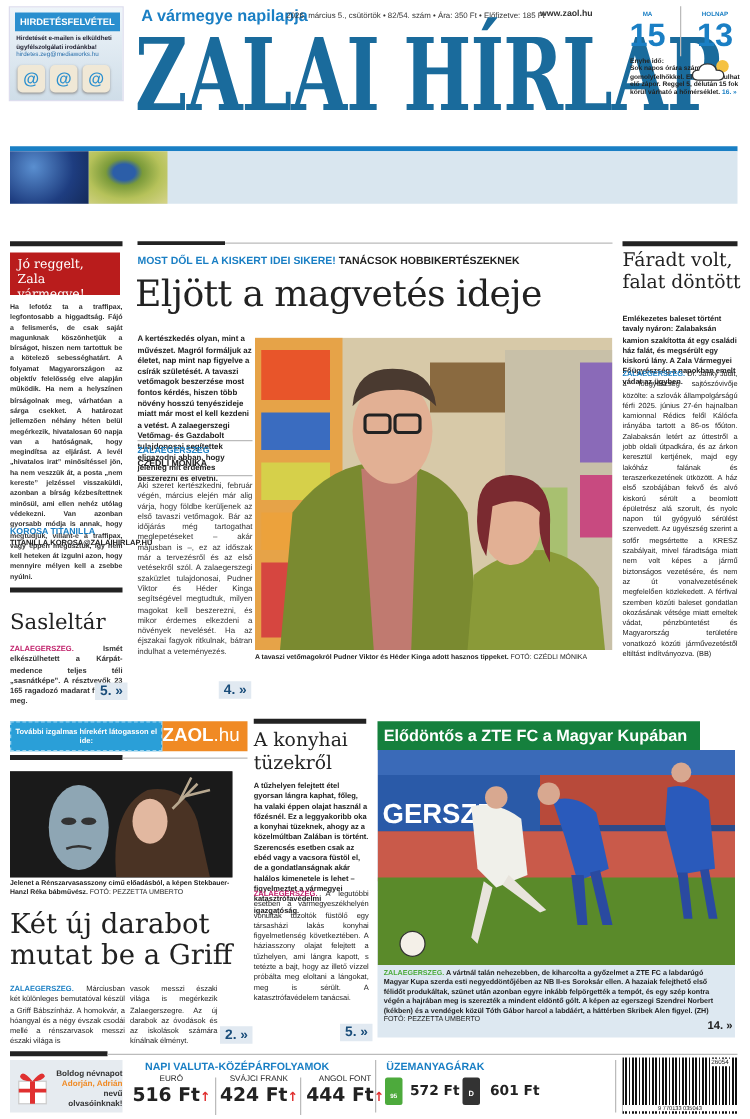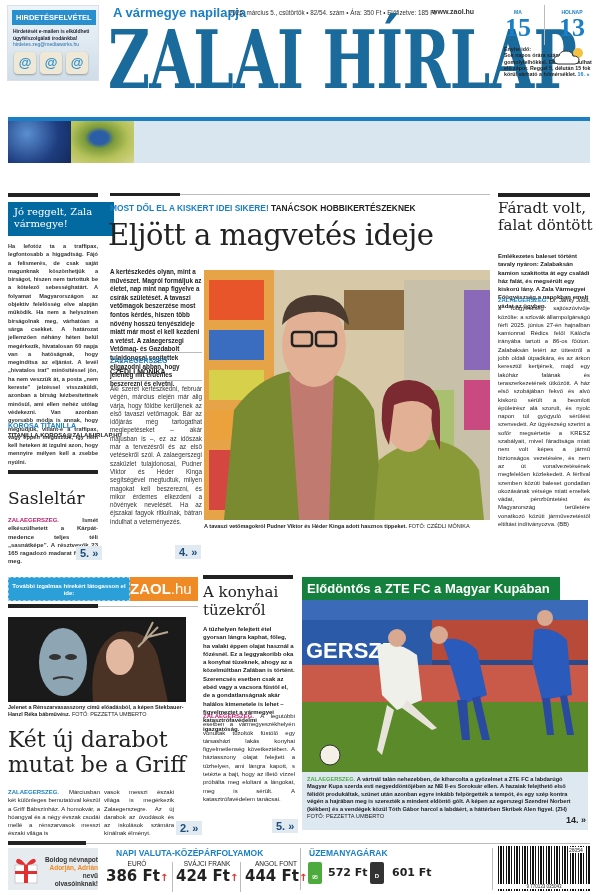--- a/index.html
+++ b/index.html
@@ -21,37 +21,37 @@
 
 #tagline{left:113px;top:5px;font-size:13px;font-weight:bold;color:#1a7fc4}
 #meta{left:229px;top:9px;font-size:6.3px;color:#333}
 #site{left:432px;top:8px;font-size:7px;font-weight:bold;color:#333}
 #masthead{left:108px;top:16px;width:370px;height:88px;font-family:"DejaVu Serif",serif;font-weight:bold;font-size:80px;line-height:88px;color:#1a6b9c;letter-spacing:-1px;transform:scaleX(0.72);transform-origin:left;white-space:nowrap}
 
 
 #weather{left:490px;top:3px;width:108px;height:110px}
 #weather .col{position:absolute;top:0;width:48px;text-align:center}
 #weather .lbl{font-size:5px;font-weight:bold;color:#1a7fc4;margin-top:6px}
-#weather .tmp{font-size:26px;font-weight:900;color:#1a7fc4;line-height:26px;font-family:Liberation Serif, serif}
+#weather .tmp{font-size:26px;font-weight:900;color:#1a7fc4;line-height:26px;font-family:Liberation Sans, sans-serif}
 #weather .sep{position:absolute;left:54px;top:2px;width:1px;height:40px;background:#bbb}
 #weather .desc{position:absolute;top:43px;left:14px;width:94px;font-size:5.3px;font-weight:bold;line-height:6.3px;color:#222}
 #weather .cloud{position:absolute;left:62px;top:43px;width:36px;height:20px}
 
 
 #teaser-bar{left:8px;top:117px;width:582px;height:4px;background:#1a7fc4}
 #teasers{left:8px;top:121px;width:582px;height:42px;background:#d9e6ef;display:flex}
 .tz{display:flex;height:42px}
 .tz .img{width:63px;height:42px;flex:none}
 .tz .tx{padding:2px 4px;width:132px}
 .tz h3{font-size:10.5px;color:#1a7fc4;font-weight:bold;line-height:11px}
 .tz p{font-size:7.2px;line-height:8.5px;color:#222}
 
 
 #lc-bar{left:8px;top:193px;width:90px;height:4px;background:#222}
-#greet-box{left:8px;top:202px;width:106px;height:34px;background:#0369a1;color:#fff;font-family:"DejaVu Serif",serif;font-size:10px;line-height:12px;padding:4px 6px}
+#greet-box{left:8px;top:202px;width:88px;height:34px;background:#b91c1c;color:#fff;font-family:"DejaVu Serif",serif;font-size:10px;line-height:12px;padding:4px 6px}
 #greet-text{left:8px;top:242px;width:90px}
 #greet-author{left:8px;top:422px;font-size:7px;font-weight:bold;color:#1a7fc4}
 #greet-email{left:8px;top:432px;font-size:6px;font-weight:bold;color:#222}
 #lc-bar2{left:8px;top:470px;width:90px;height:4px;background:#222}
 #sasl-title{left:8px;top:488px;font-family:"DejaVu Serif",serif;font-size:17px;color:#222}
 #sasl-text{left:8px;top:516px;width:90px}
 #sasl-ref{left:76px;top:546px}
 #zaol{left:8px;top:577px;width:190px;height:24px;display:flex}
 #zaol .l{width:122px;background:#2a9fd8;color:#fff;font-size:6px;font-weight:bold;text-align:center;padding-top:5px;line-height:7px;border:1px dashed #9cd4f0}
 #zaol .r{flex:1;background:#f08a24;color:#fff;font-size:15px;font-weight:bold;text-align:left;line-height:24px}
@@ -320,21 +320,21 @@
   <div class="txt">
     <span>Boldog névnapot</span><br>
     <span style="color:#f08a24">Adorján, Adrián</span>
     <span>nevű olvasóinknak!</span>
   </div>
 </div>
 
 <div id="fx-title" class="abs">NAPI VALUTA-KÖZÉPÁRFOLYAMOK</div>
 <div class="fx" style="left:106px">
   <div class="n">EURÓ</div>
-  <div class="v"><span>386 Ft</span><span class="up">↑</span></div>
+  <div class="v"><span>516 Ft</span><span class="up">↑</span></div>
 </div>
 <div class="vsep" style="left:172px"></div>
 <div class="fx" style="left:176px">
   <div class="n">SVÁJCI FRANK</div>
   <div class="v"><span>424 Ft</span><span class="up">↑</span></div>
 </div>
 <div class="vsep" style="left:240px"></div>
 <div class="fx" style="left:245px">
   <div class="n">ANGOL FONT</div>
   <div class="v"><span>444 Ft</span><span class="up">↑</span></div>

